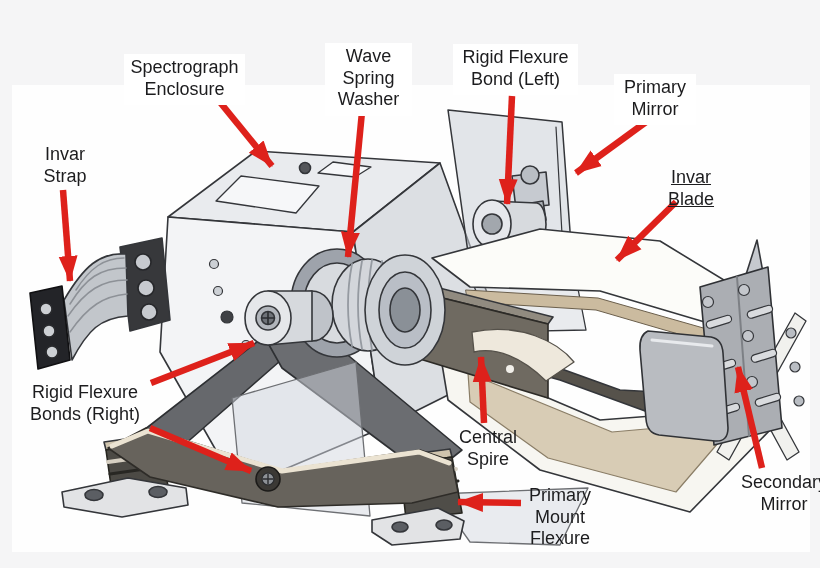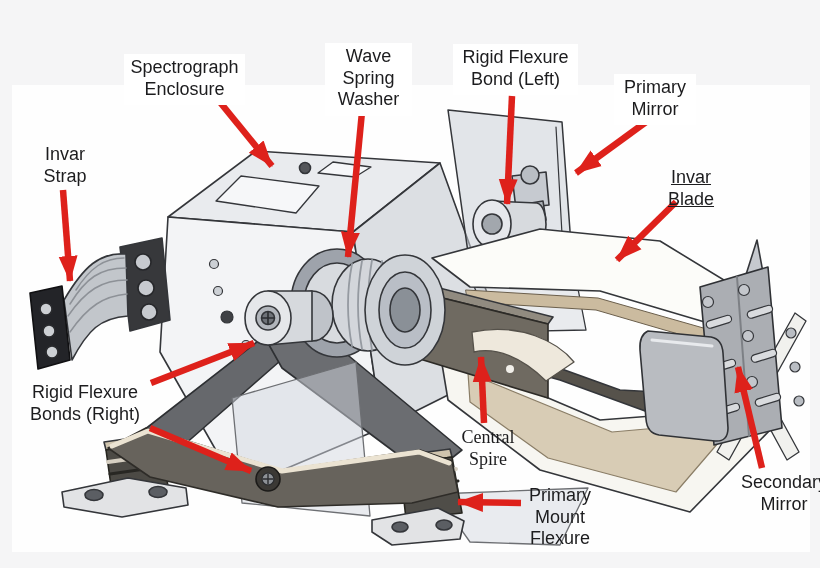--- a/index.html
+++ b/index.html
@@ -217,21 +217,21 @@
 Spring
 Washer</div>
       <div class="callout boxed" style="left: 453px; top: 44px; width: 125px;">Rigid Flexure
 Bond (Left)</div>
       <div class="callout boxed" style="left: 614px; top: 74px; width: 82px;">Primary
 Mirror</div>
       <div class="callout" style="left: 651px; top: 167px; width: 80px; text-decoration: underline;">Invar
 Blade</div>
       <div class="callout" style="left: 22px; top: 382px; width: 126px;">Rigid Flexure
 Bonds (Right)</div>
-      <div class="callout" style="left: 446px; top: 427px; width: 84px; font-family: Liberation Serif, serif;">Central
+      <div class="callout" style="left: 446px; top: 427px; width: 84px;">Central
 Spire</div>
       <div class="callout" style="left: 513px; top: 485px; width: 94px;">Primary
 Mount
 Flexure</div>
       <div class="callout" style="left: 732px; top: 472px; width: 104px;">Secondary
 Mirror</div>
     </div>
 
 </div>
 

